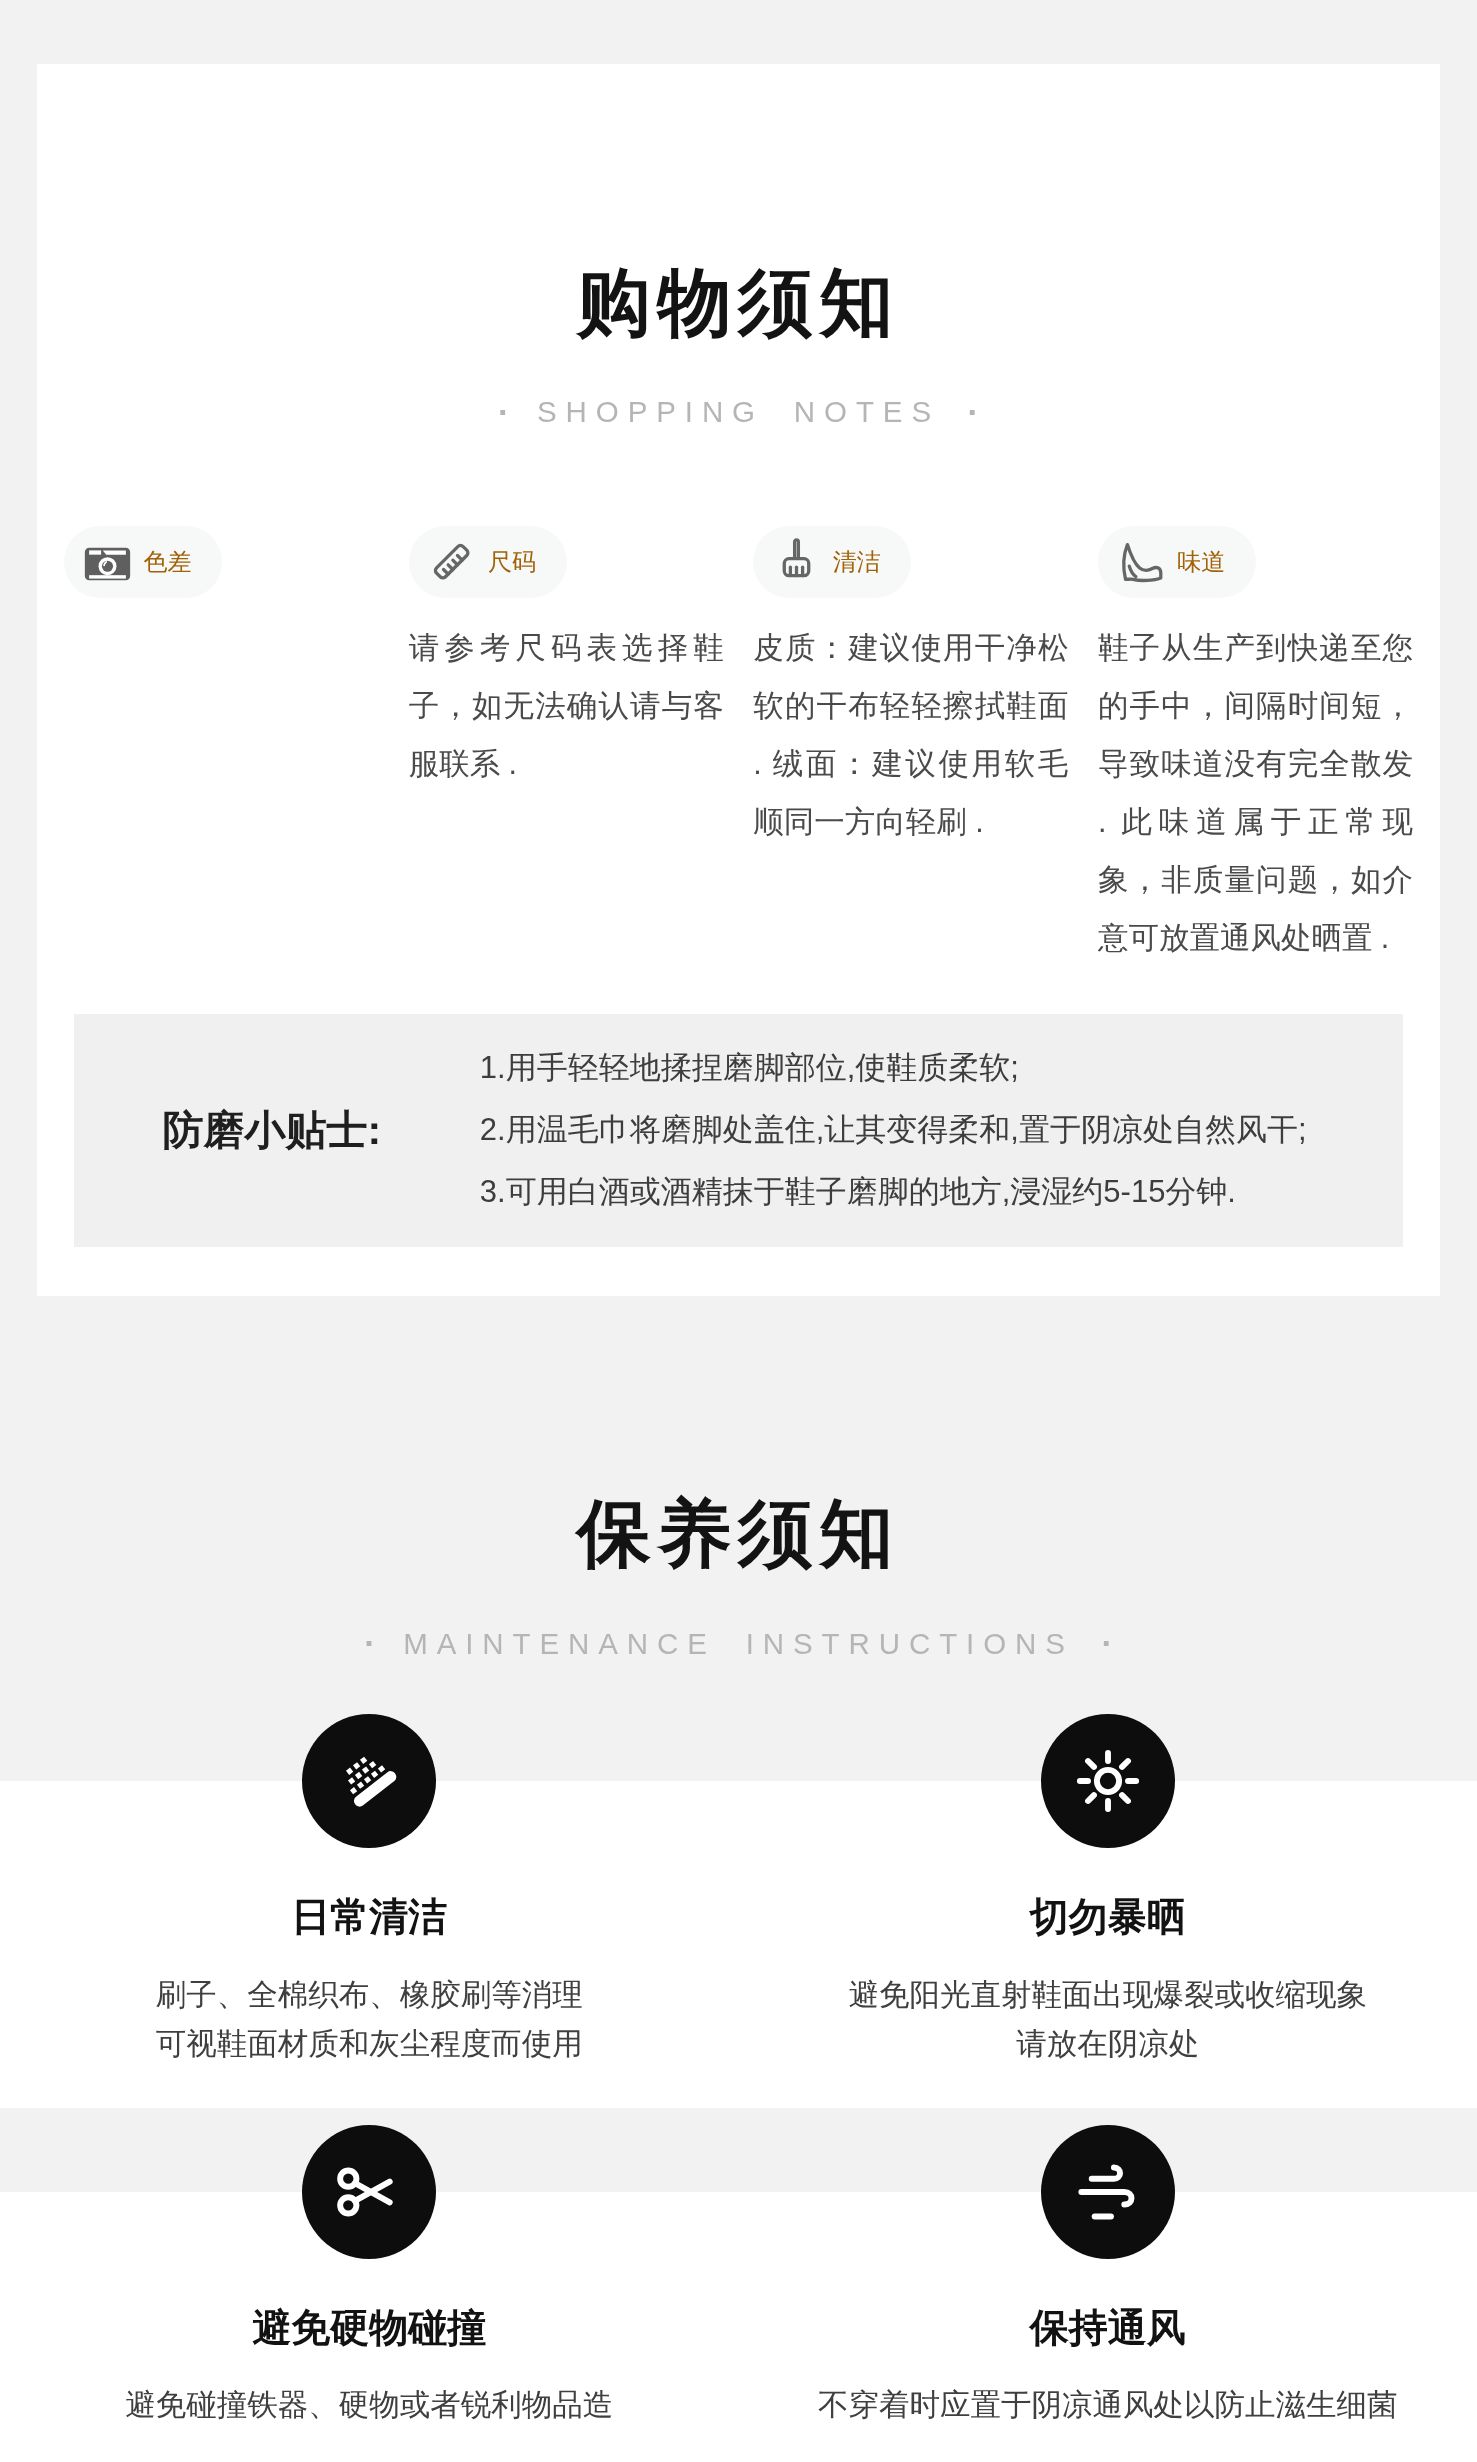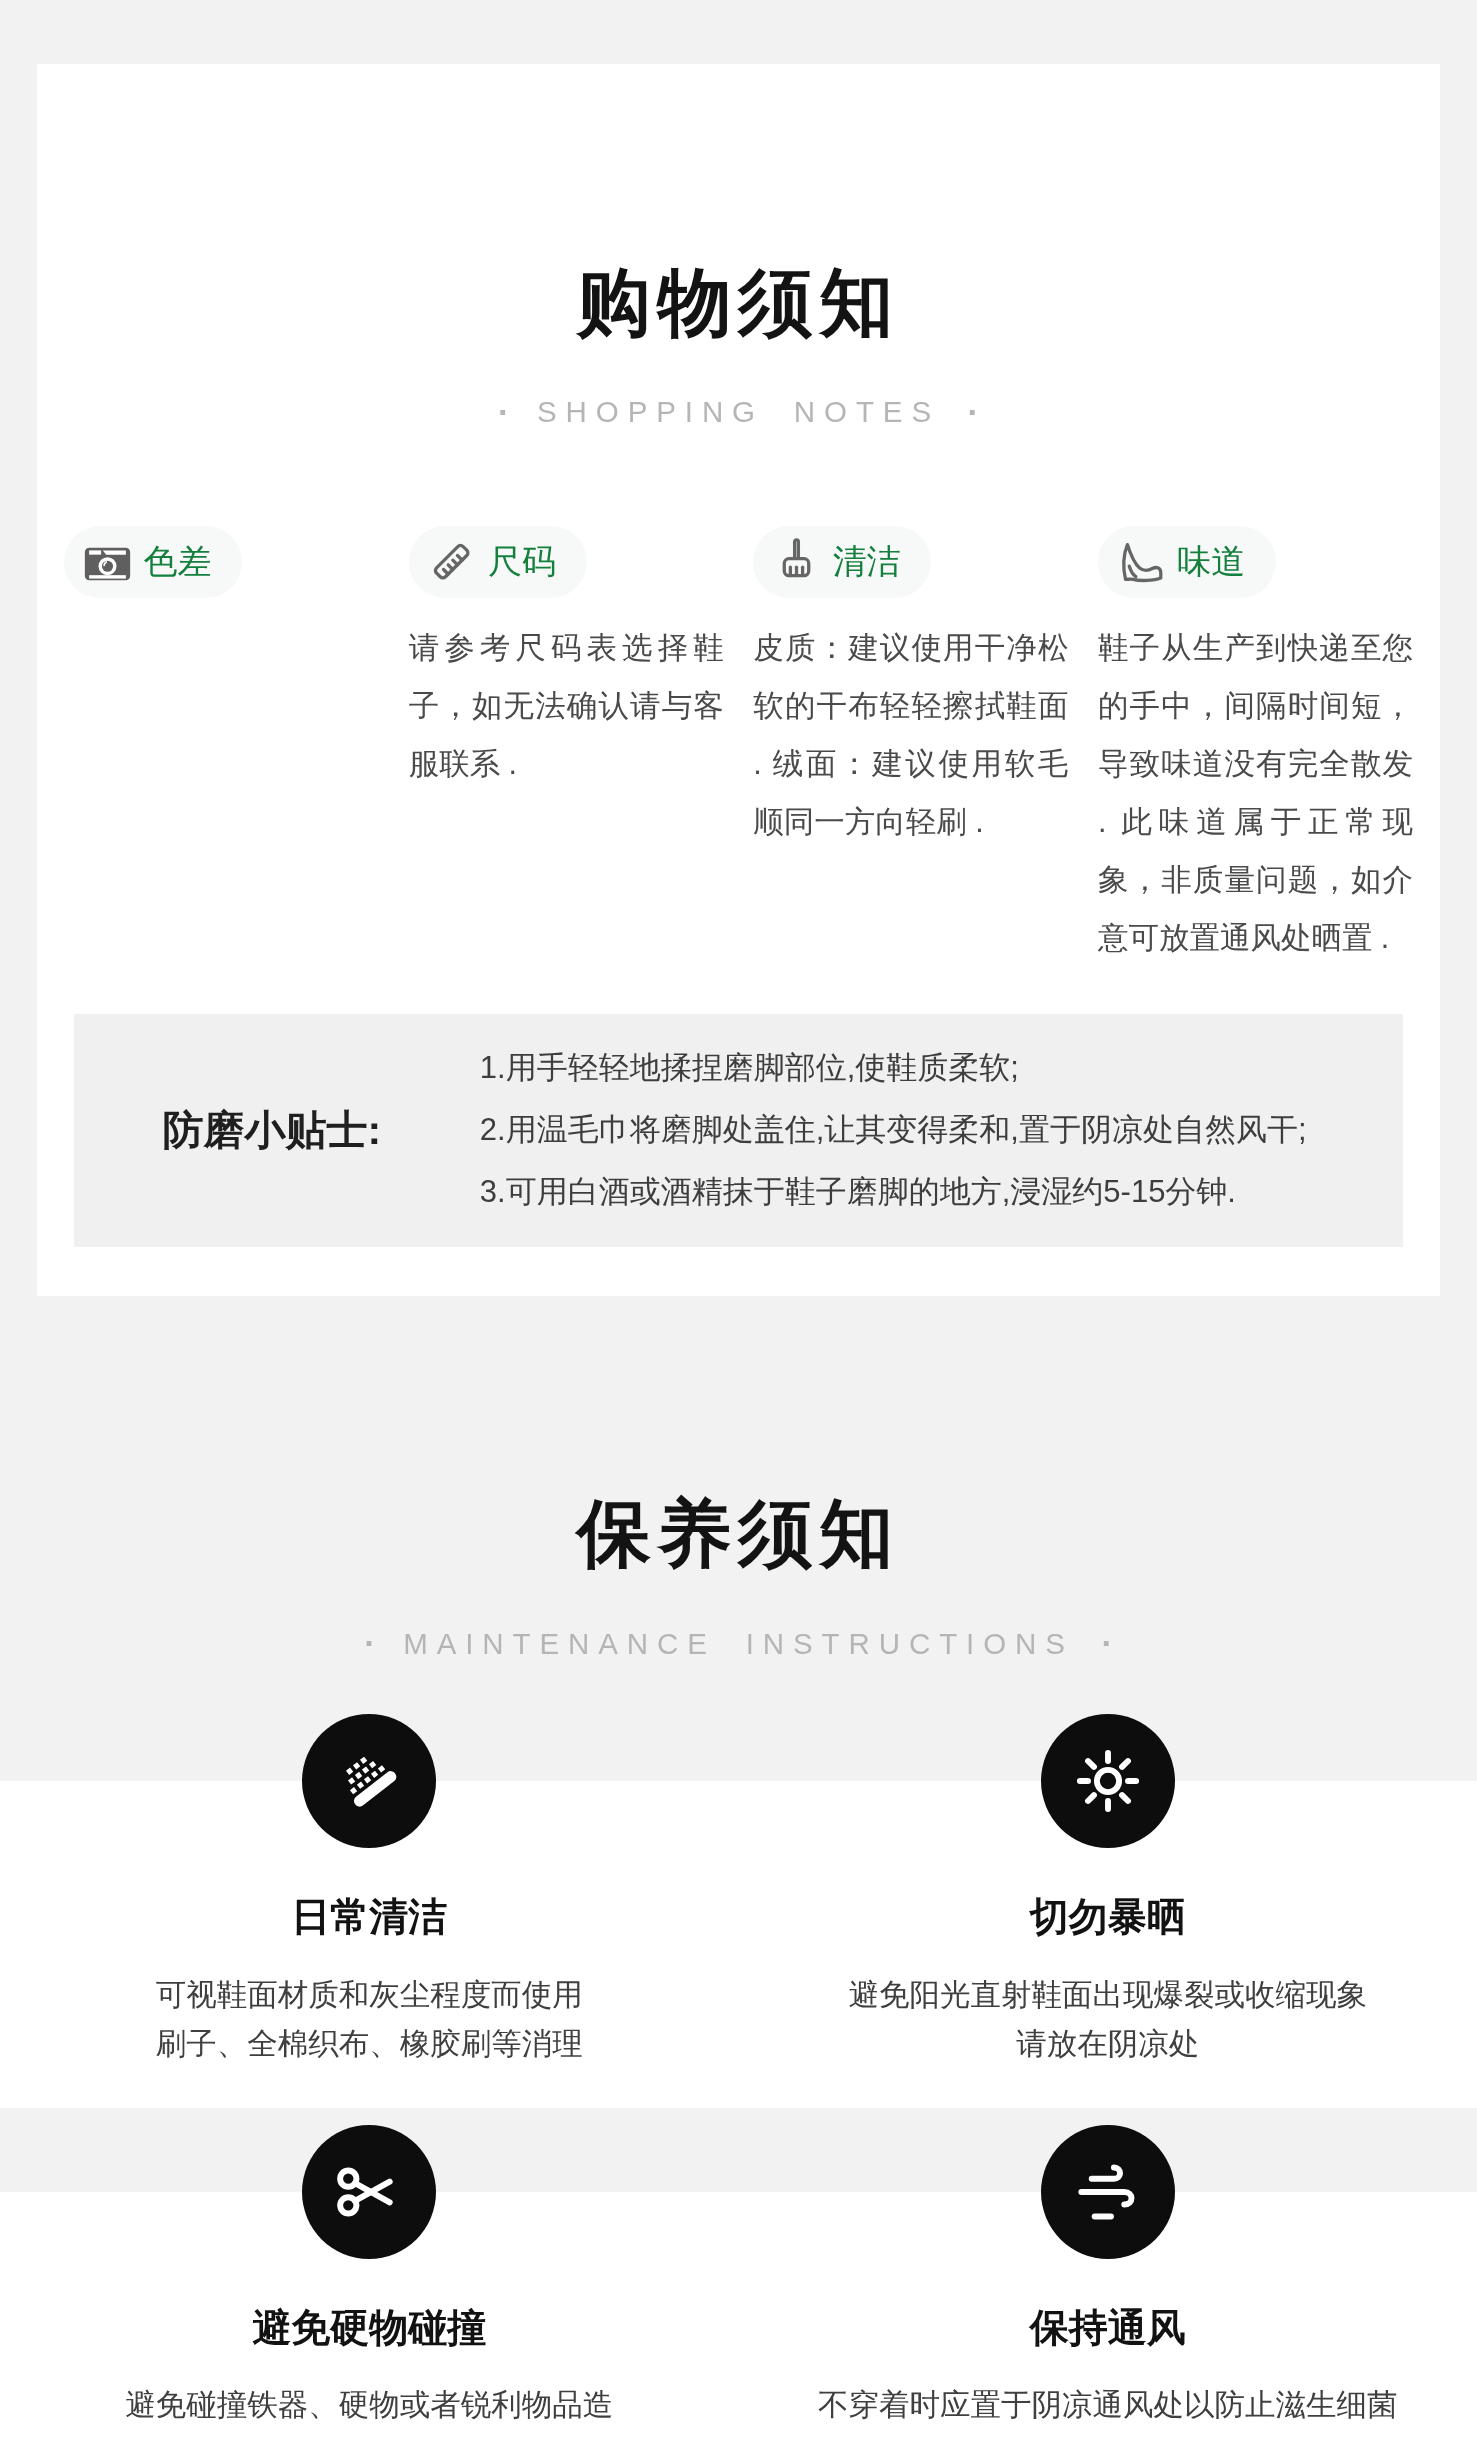--- a/index.html
+++ b/index.html
@@ -36,21 +36,21 @@
     display: flex; gap: 29.5px;
     margin-top: 94px; padding: 0 27px;
   }
   .note-col { flex: 1; min-width: 0; }
   .pill {
     display: inline-flex; align-items: center; gap: 12.8px;
     background: #f7f8f8; border-radius: 39px;
     padding: 12.8px 30.5px 12.8px 19.7px;
   }
   .pill svg { width: 47px; height: 47px; display: block; }
-  .pill-label { font-size: 34px; color: #15803d; }
+  .pill-label { font-size: 24px; color: #a16207; }
   .note-text {
     margin-top: 20.7px;
     font-size: 30.5px; line-height: 1.9; color: #4a4a4a;
     text-align: justify;
   }
 
   .tips-box {
     margin: 16.7px 37px 0;
     background: #f0f0f1;
     display: flex; align-items: center;
@@ -207,22 +207,22 @@
               <rect x="52" y="32" width="7" height="7"></rect>
               <rect x="64" y="32" width="7" height="7"></rect>
             <rect x="34" y="20" width="7" height="7"></rect>
               <rect x="46" y="20" width="7" height="7"></rect>
               <rect x="58" y="20" width="7" height="7"></rect>
           </g>
         </svg>
       </div>
       <div class="maint-label">日常清洁</div>
       <div class="maint-lines">
+        <div class="maint-line">刷子、全棉织布、橡胶刷等消理</div>
         <div class="maint-line">可视鞋面材质和灰尘程度而使用</div>
-        <div class="maint-line">刷子、全棉织布、橡胶刷等消理</div>
       </div>
     </div>
     <div class="maint-card">
       <div class="icon-circle">
         <svg viewBox="0 0 100 100">
           <circle cx="50" cy="50" r="15" class="stroke-white"></circle>
           <line x1="77" y1="50" x2="88" y2="50" class="stroke-white"></line>
           <line x1="69" y1="69" x2="77" y2="77" class="stroke-white"></line>
           <line x1="50" y1="77" x2="50" y2="88" class="stroke-white"></line>
           <line x1="31" y1="69" x2="23" y2="77" class="stroke-white"></line>

